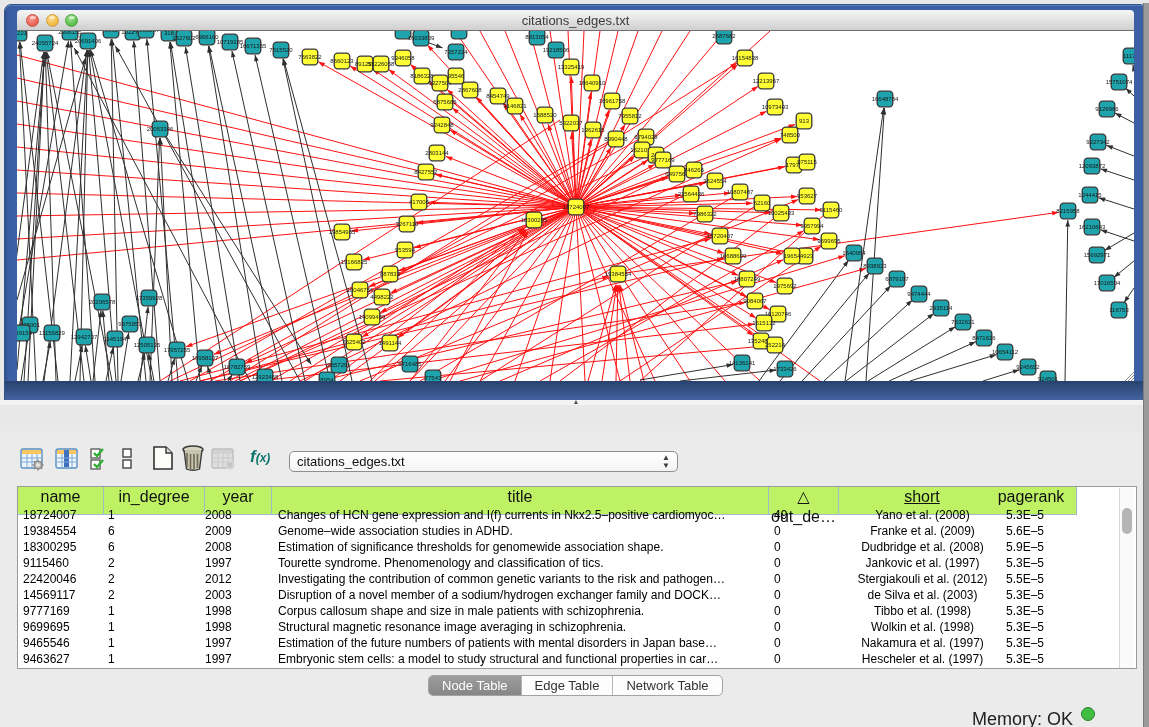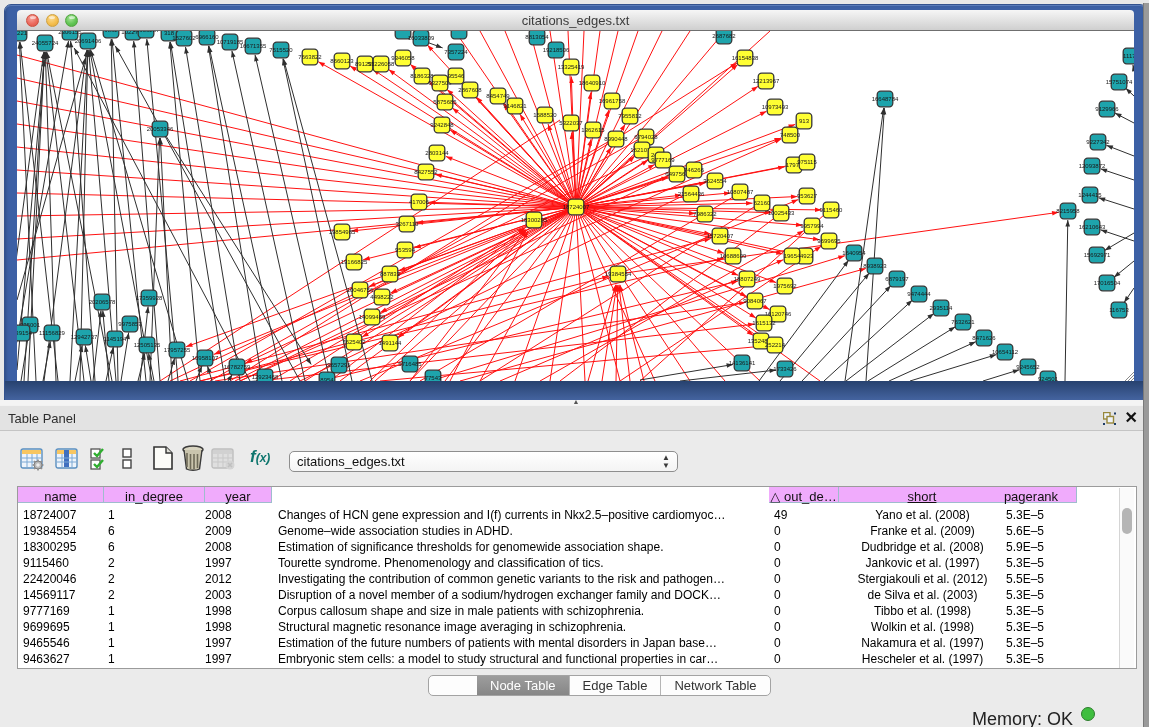--- a/index.html
+++ b/index.html
@@ -34,34 +34,34 @@
 
 #toolbar{position:absolute;left:13px;top:437px;width:1124px;height:44px;}
 #combo{position:absolute;left:289px;top:451px;width:389px;height:21px;background:linear-gradient(#fff,#f4f4f4);
  border:1px solid #8e8e8e;border-radius:5px;font-size:13px;color:#111;
  line-height:19px;padding-left:7px;}
 #combo .arr{position:absolute;right:7px;top:2px;font-size:8px;color:#3a3a3a;line-height:8px;}
 .fx{position:absolute;left:237px;top:10px;font-size:17px;font-style:italic;font-weight:bold;color:#0f766e;}
 
 #tbl{position:absolute;left:17px;top:486px;width:1120px;height:183px;background:#fff;
  border:1px solid #9b9b9b;}
-.thead{position:absolute;left:0px;top:0px;height:16px;background:#f0abfc;
+.thead{position:absolute;left:0px;top:0px;height:28px;background:#bef264;
  border-right:1px solid #9fbccd;border-bottom:1px solid #9fbccd;
- font-size:13px;color:#111;text-align:center;line-height:20px;}
+ font-size:16px;color:#111;text-align:center;line-height:20px;}
 .trow{position:absolute;left:0;width:1102px;height:16px;font-size:12px;color:#000;}
 .trow span{position:absolute;top:1px;white-space:nowrap;}
 .c1{left:5px;} .c2{left:90px;} .c3{left:187px;} .c4{left:260px;}
 .c5{left:756px;text-align:center;} .c6{left:821px;width:167px;text-align:center;} .c7{left:988px;}
 #vsb{position:absolute;right:2px;top:1px;width:15px;height:180px;background:#fafafa;
  border-left:1px solid #d5d5d5;}
 #vsb .th{position:absolute;left:2px;top:20px;width:10px;height:26px;background:#b5b5b5;border-radius:5px;}
 
 #tabs{position:absolute;left:428px;top:675px;height:21px;display:flex;
  border:1px solid #a3a3a3;border-radius:5px;overflow:hidden;background:#fdfdfd;
- font-size:13px;padding-left:48px;}
+ font-size:13px;}
 #tabs .tab{padding:0 13px;line-height:20px;color:#333;border-left:1px solid #b5b5b5;}
 #tabs .tab:first-child{border-left:none;}
 #tabs .sel{background:linear-gradient(#9d9d9d,#868686);color:#fff;}
 #mem{position:absolute;right:76px;top:709px;font-size:18px;color:#222;}
 #memdot{position:absolute;right:54px;top:707px;width:14px;height:14px;border-radius:50%;
  background:#3fbe3f;border:1px solid #2e7d2e;}
 svg text{font-family:"Liberation Sans",sans-serif;}
 </style></head>
 <body>
 <div id="app">
@@ -747,31 +747,20 @@
 <rect x="509.2" y="181.2" width="15.6" height="15.6" rx="3.5" fill="#ffff33" stroke="#363636" stroke-width="1.3"></rect>
 <text x="517.0" y="191.0" font-size="6" fill="#1a1a1a" text-anchor="middle">18300295</text>
 <path d="M1107 351 L1117 341 M1110 351 L1117 344 M1113 351 L1117 347" stroke="#8a8a8a" stroke-width="1" fill="none"></path>
    </svg>
   </div>
  </div>
  <div style="position:absolute;left:0;top:431px;width:1149px;height:296px;background:#ebebeb;"></div>
  <div id="lightstrip"></div>
  <div id="grip">▲</div>
  <div id="rstrip"></div>
- <div id="tpbar">
-   <div class="t">Table Panel</div>
-   <svg class="float" viewBox="0 0 13 13">
-        <rect x="0.5" y="0.5" width="6.5" height="6.5" fill="#eef3fb" stroke="#97873a" stroke-width="1.4"></rect>
-        <rect x="4" y="4.5" width="6.5" height="6.5" fill="#eef3fb" stroke="#97873a" stroke-width="1.4"></rect>
-        <rect x="11" y="0.5" width="2" height="2" fill="#1c3b66"></rect>
-        <rect x="0" y="11" width="2" height="2" fill="#1c3b66"></rect>
-        <rect x="11" y="11" width="2" height="2" fill="#1c3b66"></rect>
-      </svg>
-   <div class="x">✕</div>
- </div>
  <div id="toolbar">
    <svg width="1124" height="44" viewBox="0 0 1124 44">
 
      <g transform="translate(8,12)">
        <rect x="0" y="0" width="21" height="19" rx="2" fill="#eef4fb" stroke="#5a8fc0" stroke-width="1.4"></rect>
        <rect x="1" y="1" width="19" height="4" fill="#f8c661"></rect>
        <path d="M1 9h19M1 13h19M6 5v13M11 5v13M16 5v13" stroke="#7aa8d4" stroke-width="1"></path>
        <g stroke="#8f8f8f" stroke-width="1.6">
             <path d="M17 10.5v11M11.5 16h11M13 12l8 8M21 12l-8 8"></path>
           </g>
@@ -817,20 +806,21 @@
        <path d="M16 14l4 4M20 14l-4 4" stroke="#9d9d9d" stroke-width="1.5"></path>
      </g>
    </svg>
    <div class="fx">f<span style="font-size:12px;">(x)</span></div>
  </div>
  <div id="combo">citations_edges.txt<div class="arr">▲<br>▼</div></div>
  <div id="tbl">
    <div class="thead" style="left:0;width:86px;">name</div>
    <div class="thead" style="left:86px;width:101px;">in_degree</div>
    <div class="thead" style="left:187px;width:67px;">year</div>
+   <div class="thead" style="left:254px;width:497px;">title</div>
    <div class="thead" style="left:751px;width:70px;">△ out_de…</div>
    <div class="thead" style="left:821px;width:167px;text-decoration:underline;">short</div>
    <div class="thead" style="left:968px;width:91px;">pagerank</div>
 <div class="trow" style="top:20px">
 <span class="c1">18724007</span>
         <span class="c2">1</span>
         <span class="c3">2008</span>
         <span class="c4">Changes of HCN gene expression and I(f) currents in Nkx2.5–positive cardiomyoc…</span>
         <span class="c5">49</span>
         <span class="c6">Yano et al. (2008)</span>

